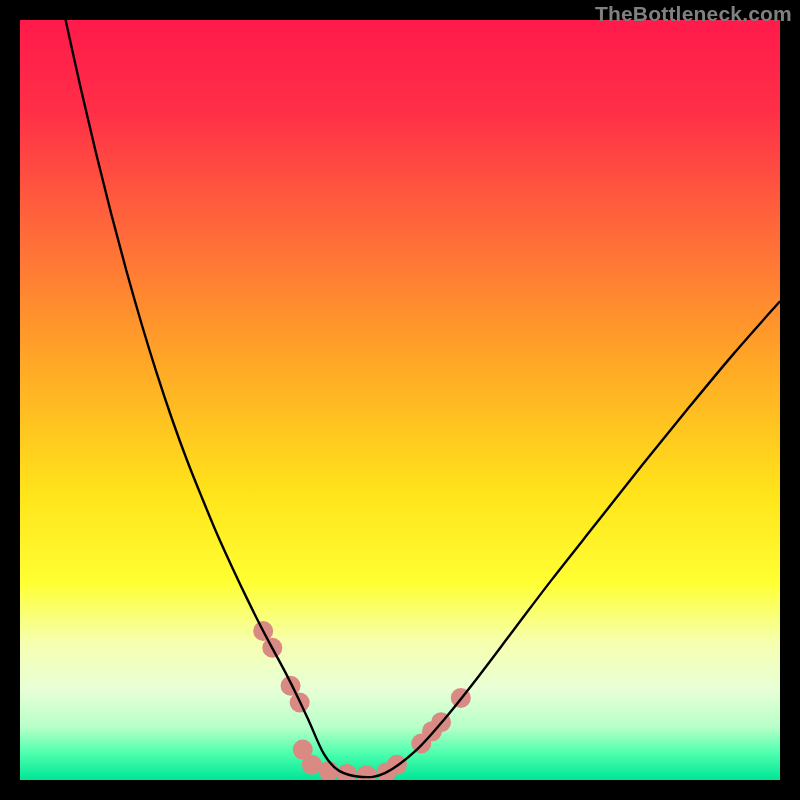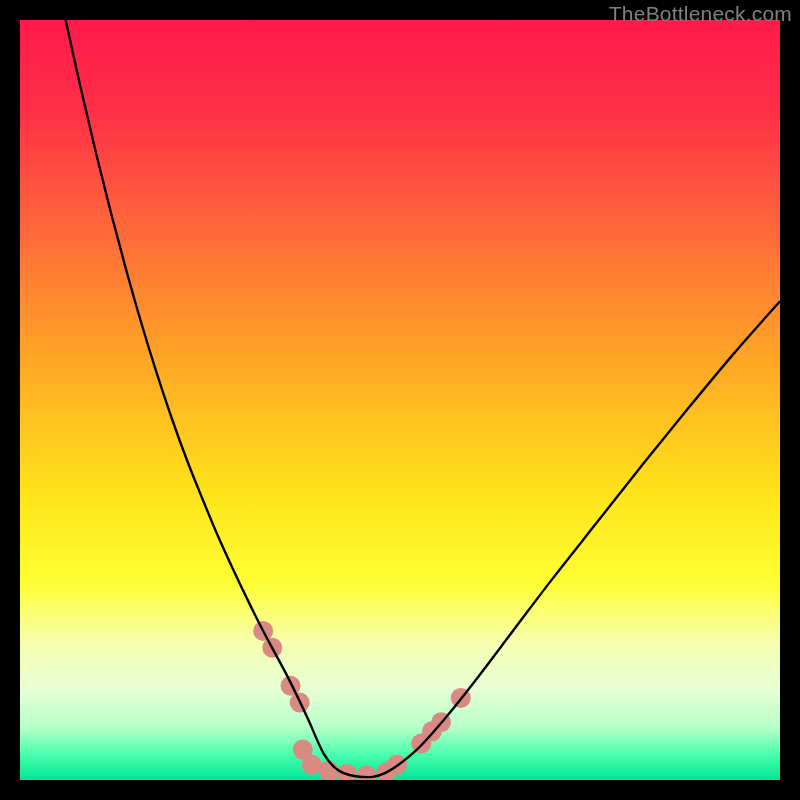--- a/index.html
+++ b/index.html
@@ -25,21 +25,21 @@
     top: 0;
     width: 760px;
     height: 760px;
   }
   .watermark {
     position: absolute;
     top: 2px;
     right: 8px;
     color: #808080;
     font-size: 21px;
-    font-weight: 400;
+    font-weight: 700;
     letter-spacing: 0.2px;
     z-index: 10;
   }
   svg { display: block; }
 </style>
 </head>
 <body>
 
 <div class="watermark">TheBottleneck.com</div>
 

